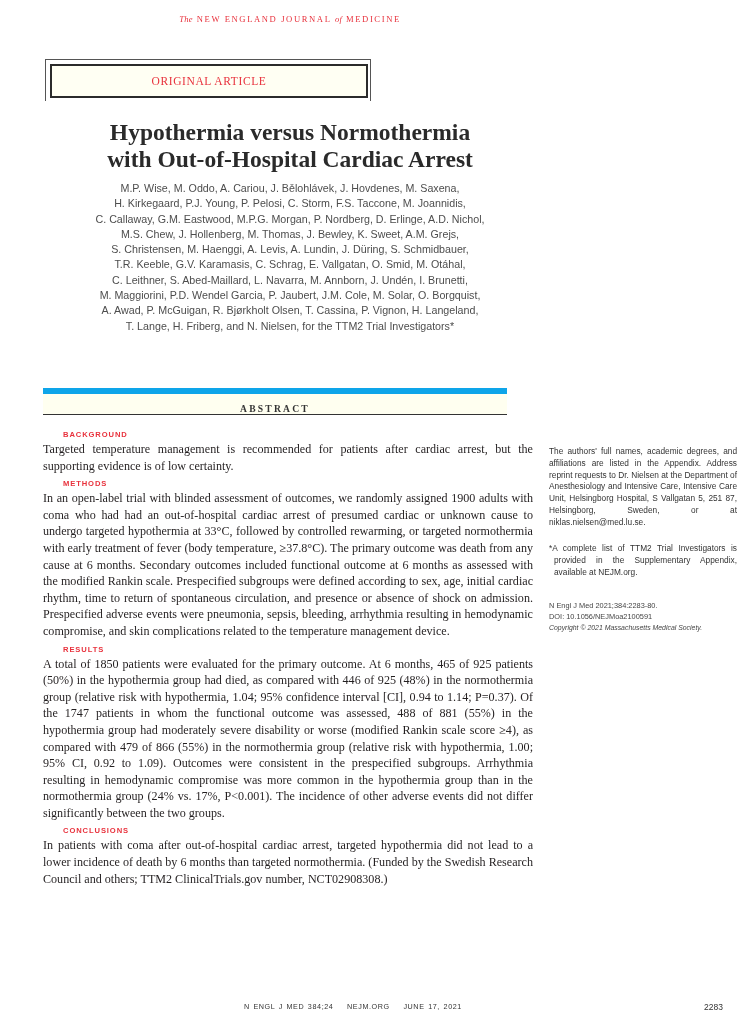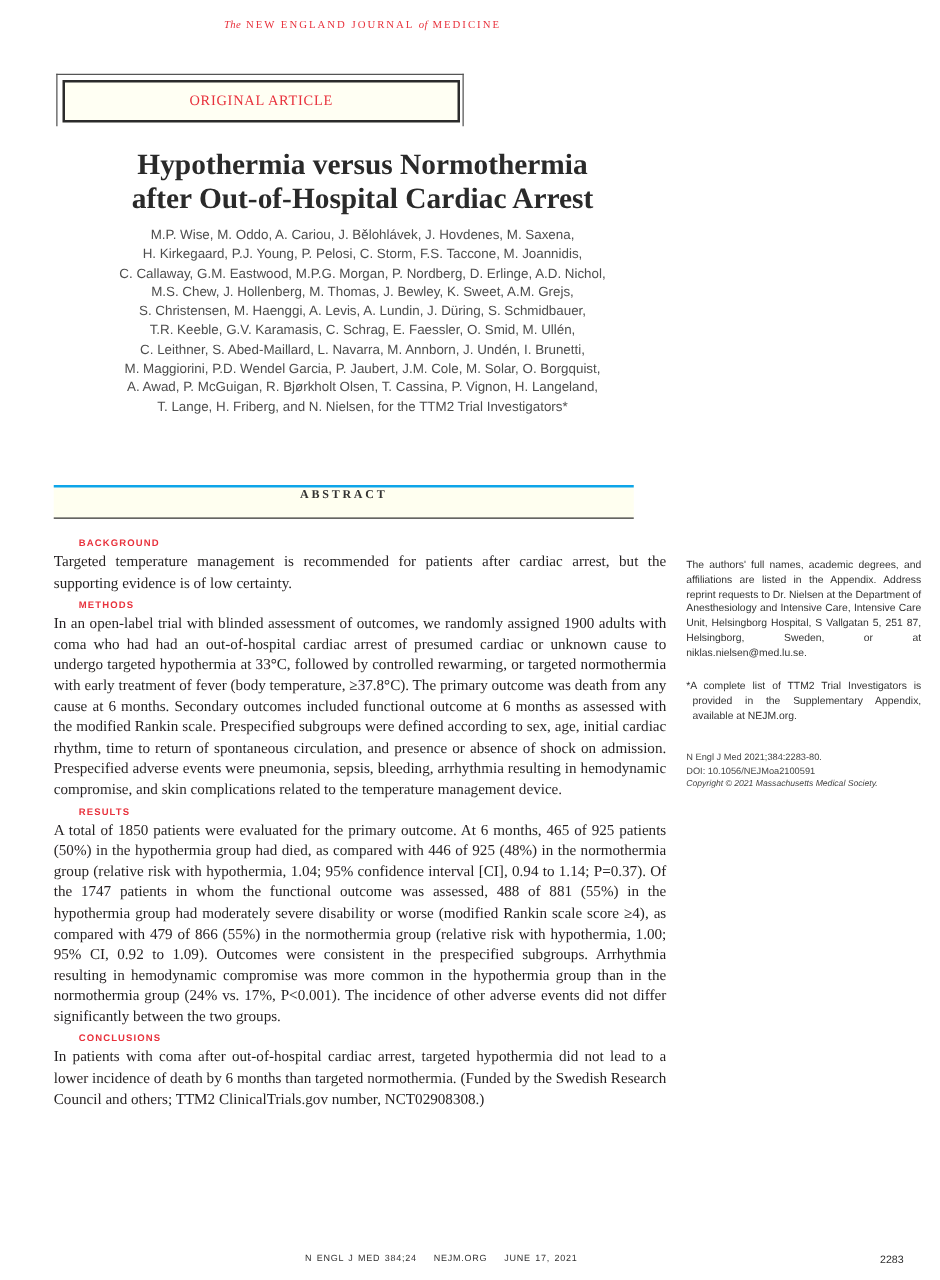--- a/index.html
+++ b/index.html
@@ -31,22 +31,22 @@
     font-family: "Liberation Serif", serif; font-size: 23.5px; line-height: 27px; color: #2a2a2a;
   }
 
   .authors {
     position: absolute; top: 181px; left: 30px; width: 520px; text-align: center;
     font-family: "Liberation Sans", sans-serif; font-size: 10.7px; line-height: 15.3px; color: #4d4d4d;
   }
 
   .abstract-bar {
     position: absolute; left: 43px; top: 388px; width: 464px; height: 27px;
-    background: #fffff0; border-top: 2px solid #0ea5e9; border-bottom: 1.5px solid #333;
-    display: flex; align-items: flex-start; justify-content: center;
+    background: #fffff0; border-top: 6px solid #0ea5e9; border-bottom: 1.5px solid #333;
+    display: flex; align-items: flex-end; justify-content: center;
   }
   .abstract-label {
     font-family: "Liberation Serif", serif; font-size: 9.6px; font-weight: bold; letter-spacing: 2.2px; color: #333;
   }
 
   .abstract-body {
     position: absolute; left: 43px; top: 430px; width: 490px;
   }
   .section { margin-bottom: 5px; }
   .section-head {
@@ -89,30 +89,30 @@
   <span>MEDICINE</span>
 </div>
 
 <div class="article-frame"></div>
 <div class="article-box">
   <span class="article-type">ORIGINAL ARTICLE</span>
 </div>
 
 <h1 class="title">
   <span style="display:block">Hypothermia versus Normothermia</span>
-  <span style="display:block">after Out-of-Hospital Cardiac Arrest</span>
+  <span style="display:block">with Out-of-Hospital Cardiac Arrest</span>
 </h1>
 
 <div class="authors">
   <div>M.P. Wise, M. Oddo, A. Cariou, J. Bělohlávek, J. Hovdenes, M. Saxena,</div>
   <div>H. Kirkegaard, P.J. Young, P. Pelosi, C. Storm, F.S. Taccone, M. Joannidis,</div>
   <div>C. Callaway, G.M. Eastwood, M.P.G. Morgan, P. Nordberg, D. Erlinge, A.D. Nichol,</div>
   <div>M.S. Chew, J. Hollenberg, M. Thomas, J. Bewley, K. Sweet, A.M. Grejs,</div>
   <div>S. Christensen, M. Haenggi, A. Levis, A. Lundin, J. Düring, S. Schmidbauer,</div>
-  <div>T.R. Keeble, G.V. Karamasis, C. Schrag, E. Faessler, O. Smid, M. Ullén,</div>
+  <div>T.R. Keeble, G.V. Karamasis, C. Schrag, E. Vallgatan, O. Smid, M. Otáhal,</div>
   <div>C. Leithner, S. Abed-Maillard, L. Navarra, M. Annborn, J. Undén, I. Brunetti,</div>
   <div>M. Maggiorini, P.D. Wendel Garcia, P. Jaubert, J.M. Cole, M. Solar, O. Borgquist,</div>
   <div>A. Awad, P. McGuigan, R. Bjørkholt Olsen, T. Cassina, P. Vignon, H. Langeland,</div>
   <div>T. Lange, H. Friberg, and N. Nielsen, for the TTM2 Trial Investigators*</div>
 </div>
 
 <div class="abstract-bar">
   <span class="abstract-label">ABSTRACT</span>
 </div>
 

